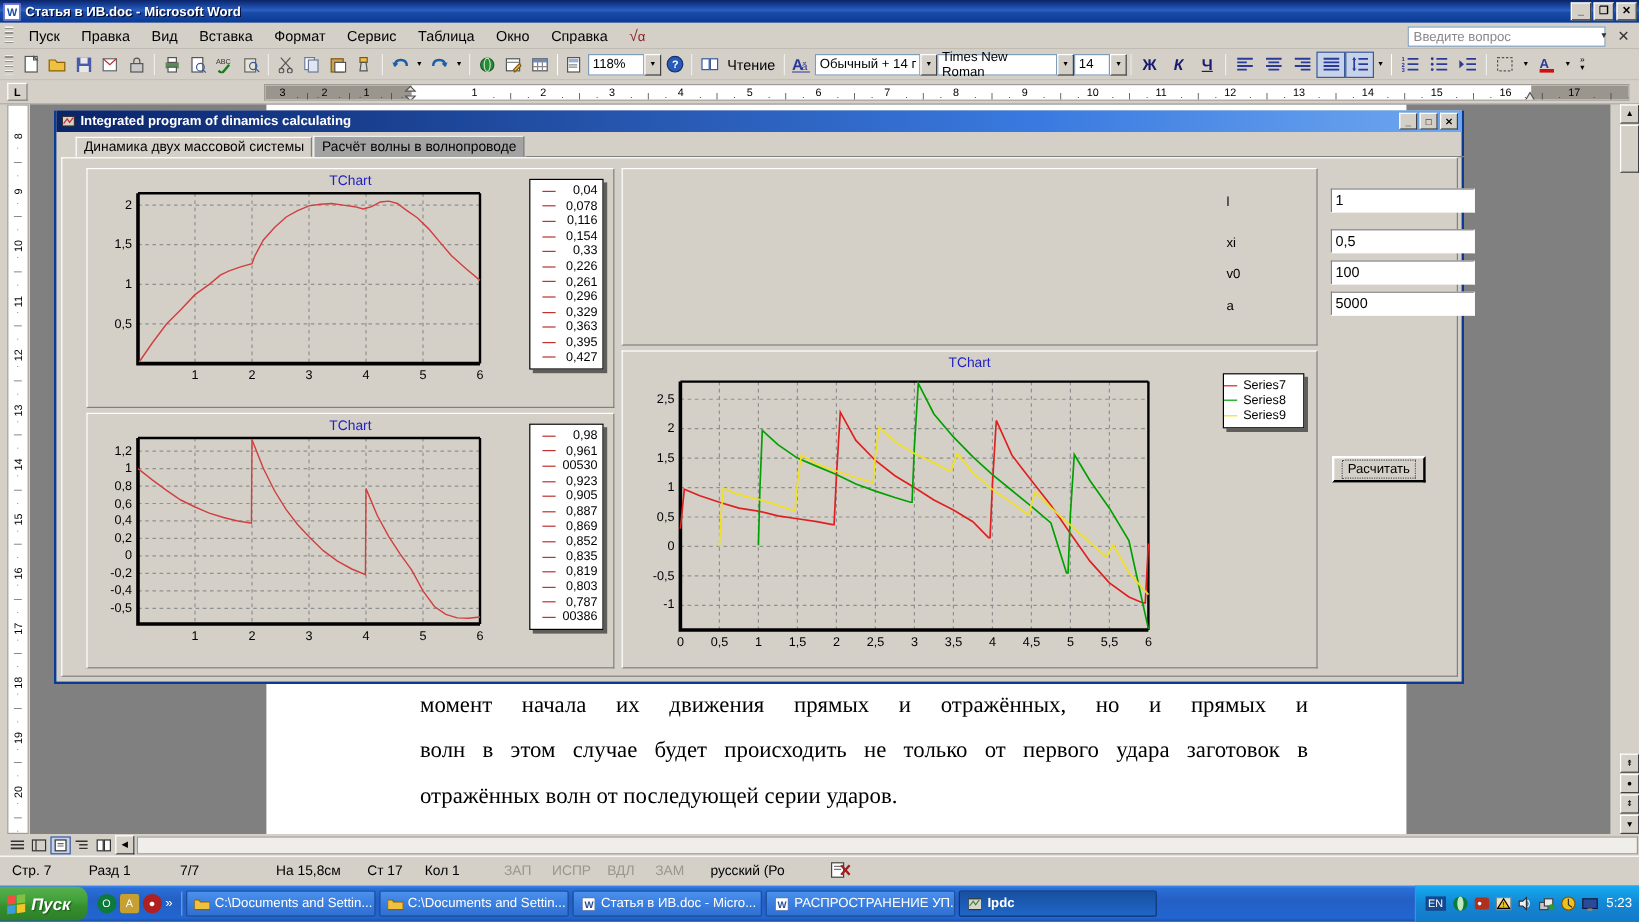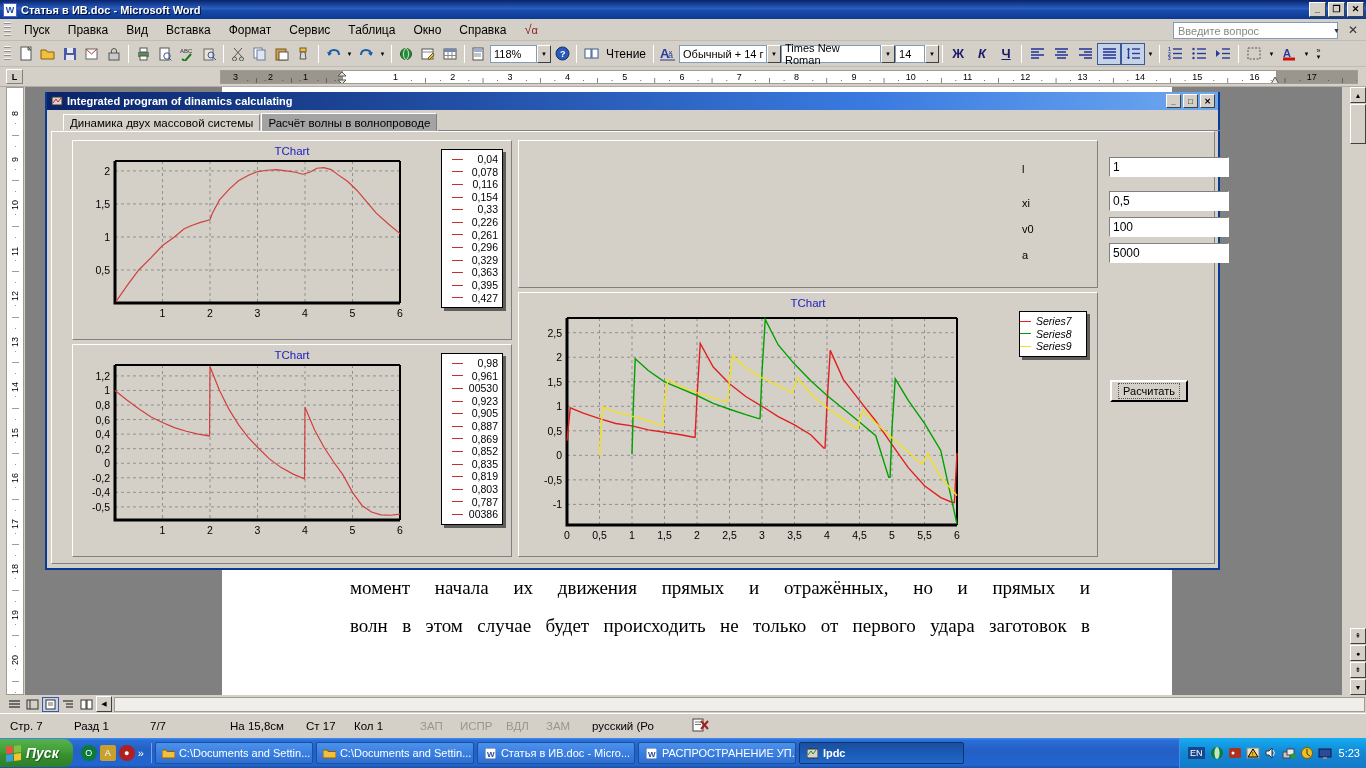--- a/index.html
+++ b/index.html
@@ -179,21 +179,21 @@
   .panel { position:absolute; background:#d4d0c8; border:1px solid; border-color:#fff #808080 #808080 #fff;}
   .chart-title { position:absolute; width:100%; text-align:center; color:#2020c0; font-size:11.5px; top:4px;}
   .chart-legend {
     position:absolute; background:#fff; border:1px solid #000;
     box-shadow:3px 3px 0 rgba(0,0,0,.55);
     padding:3px 4px; font-size:10.5px; line-height:12.6px; color:#000;
   }
   .lg-row { display:flex; align-items:center; justify-content:flex-end; gap:5px; white-space:nowrap;}
   .lg-line { width:11px; height:0; border-top:1.5px solid #c03030; flex:0 0 11px;}
   .lg-txt { min-width:30px; text-align:right; }
-  .lg-txt.left { text-align:left; min-width:46px;font-style:italic;}
+  .lg-txt.left { text-align:left; min-width:46px;}
 
   .axlabel { position:absolute; font-size:10.5px; color:#000; white-space:nowrap;}
   .ylab { text-align:right; }
   .xlab { text-align:center; }
 
   
   .fld-label { position:absolute; font-size:11px; color:#000;}
   .fld-input { position:absolute; background:#fff; border:1px solid; border-color:#808080 #fff #fff #808080; font-size:12px; padding:2px 3px; color:#000; font-family:"Liberation Sans",sans-serif;}
   #calc-btn {
     position:absolute; background:#d4d0c8; border:2px outset #e8e6e2;
@@ -660,20 +660,21 @@
       <div class="vr-dot" style="top: 579.3px; font-size: 7px; line-height: 5px; transform: rotate(-90deg);">·</div>
       <div class="vr-dot" style="top: 590.6px; font-size: 7px; line-height: 5px; transform: rotate(-90deg);">|</div>
       <div class="vr-dot" style="top: 601.9px; font-size: 7px; line-height: 5px; transform: rotate(-90deg);">·</div>
     </div>
 
   <div id="doc-area">
     <div id="doc-page">
       <div id="doc-text">
         <p class="just">момент начала их движения прямых и отражённых, но и прямых и</p>
         <p class="just">волн в этом случае будет происходить не только от первого удара заготовок в</p>
+        <p>отражённых волн от последующей серии ударов.</p>
       </div>
     </div>
   </div>
 
   <div id="v-scroll">
     <div class="sb-btn">▲</div>
     <div class="thumb"></div>
     <div class="sb-btn" style="position:absolute;bottom:51px;">⇞</div>
     <div class="sb-btn" style="position:absolute;bottom:34px;">●</div>
     <div class="sb-btn" style="position:absolute;bottom:17px;">⇟</div>

